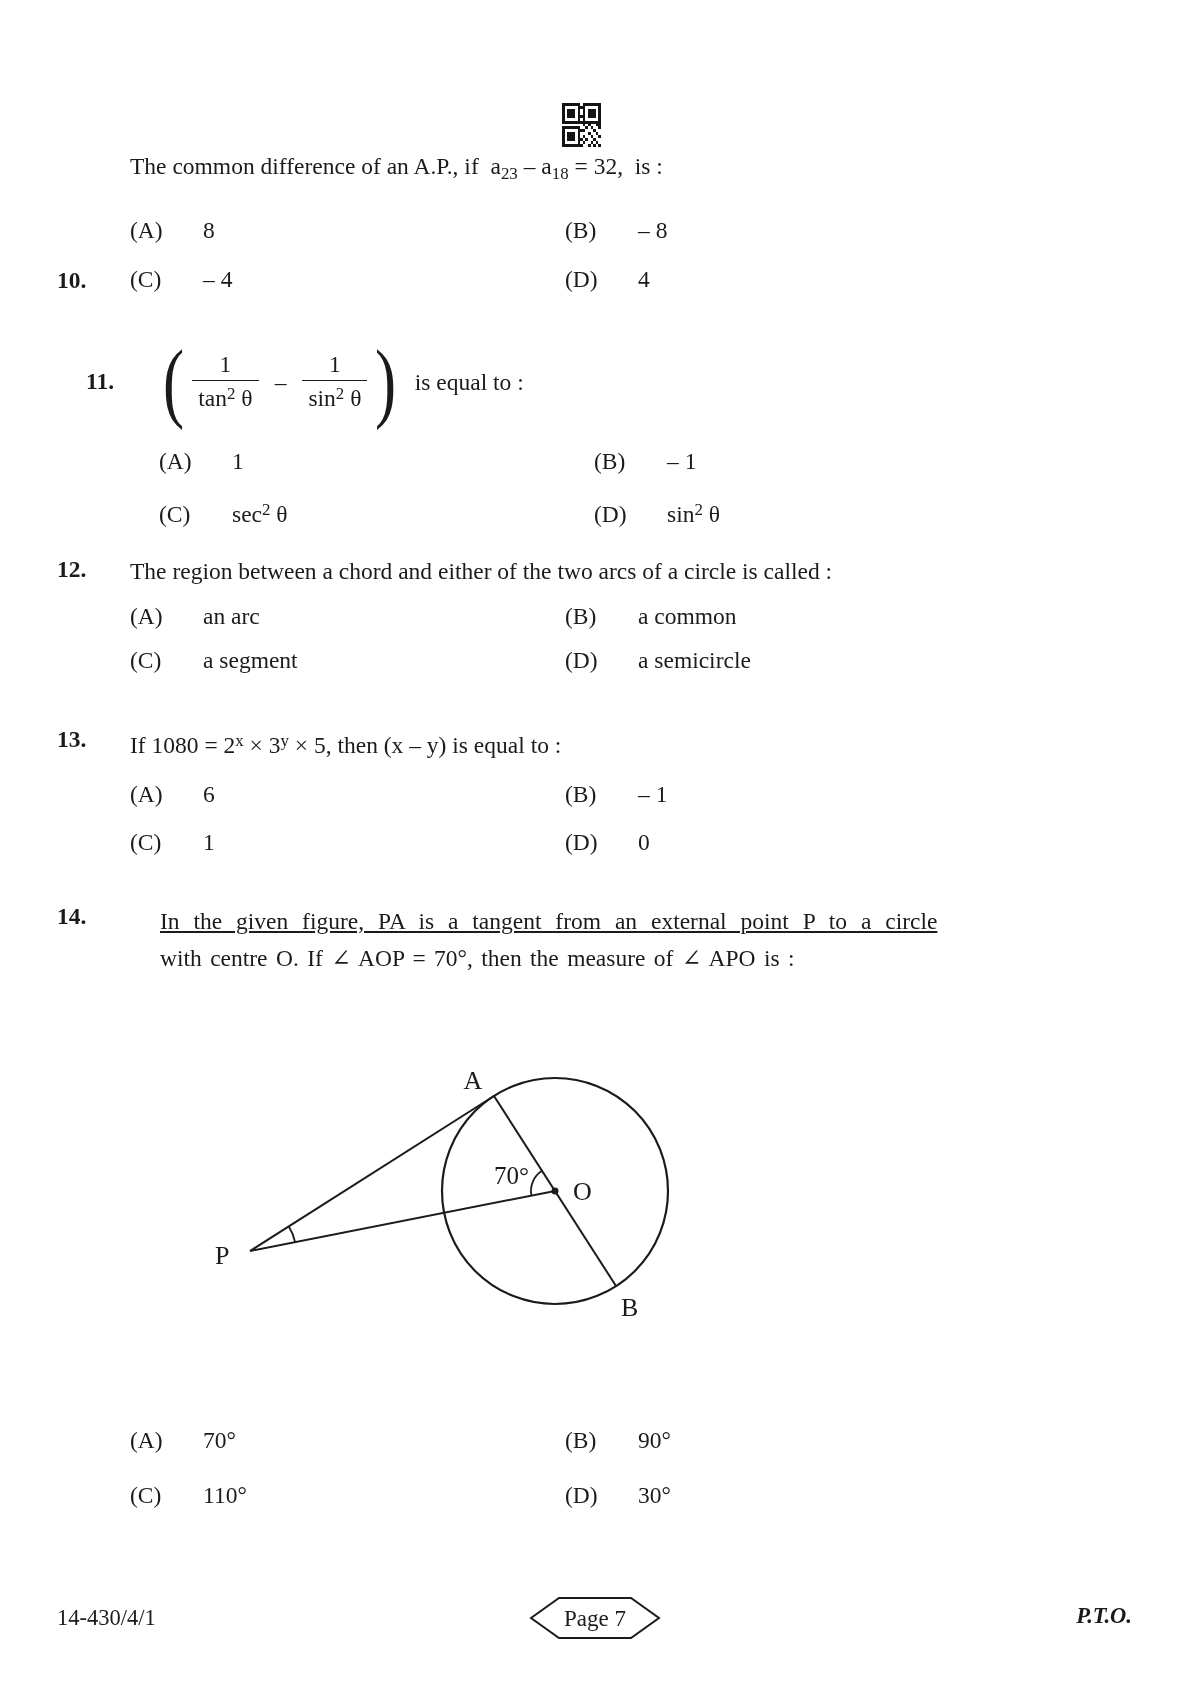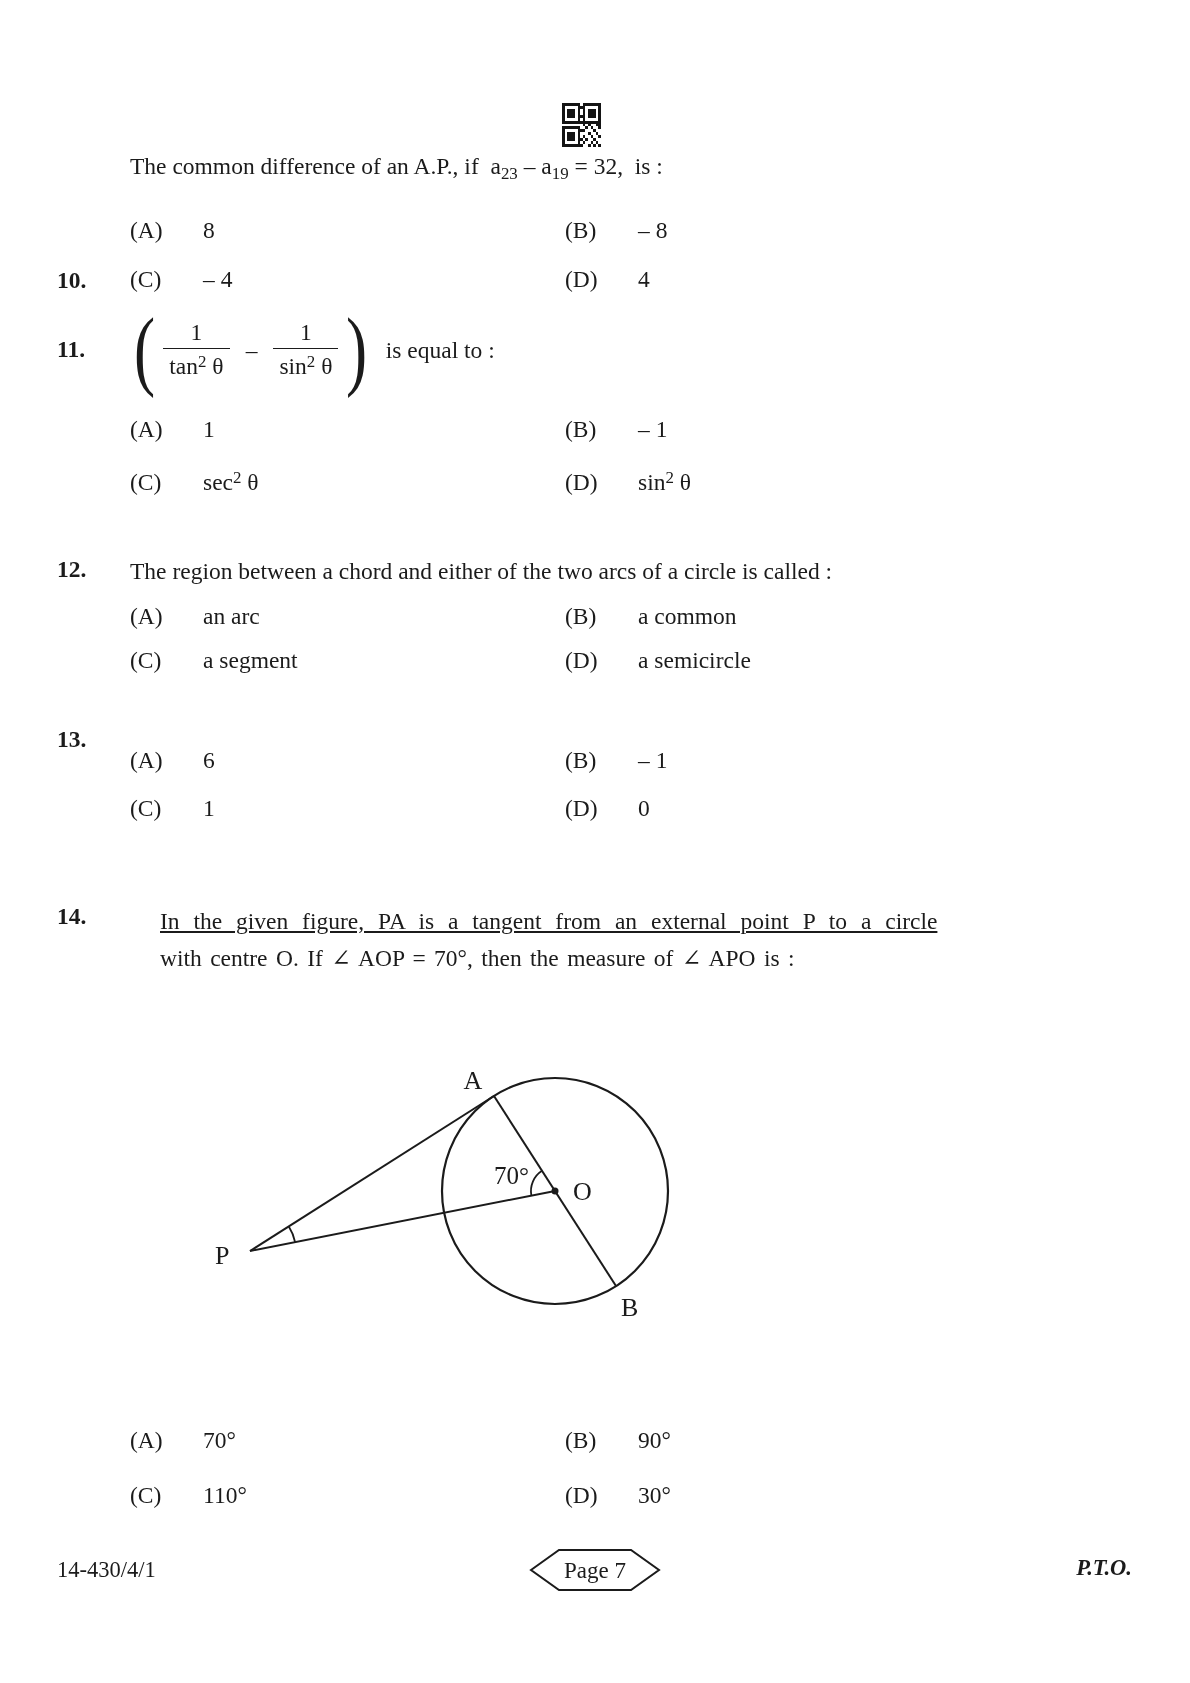--- a/index.html
+++ b/index.html
@@ -34,23 +34,23 @@
   .fig{position:absolute;left:128px;top:91px;}
   .q14opts{position:absolute;left:73px;top:522px;right:0;}
   .q14opts .optrow + .optrow{margin-top:25px;}
   
   .opts-q10{margin-top:26px;} .opts-q10 .optrow + .optrow{margin-top:19px;}
   .opts-q11{margin-top:14px;} .opts-q11 .optrow + .optrow{margin-top:19px;}
   .opts-q12{margin-top:15px;} .opts-q12 .optrow + .optrow{margin-top:14px;}
   .opts-q13{margin-top:19px;} .opts-q13 .optrow + .optrow{margin-top:18px;}
   
   .qr{position:absolute;left:562px;top:103px;}
-  .pos-q10{top:151px;align-items:flex-end;} .pos-q11{top:300px;} .pos-q12{top:556px;}
+  .pos-q10{top:151px;align-items:flex-end;} .pos-q11{top:332px;margin-left:29px;} .pos-q12{top:556px;}
   .pos-q13{top:726px;} .pos-q14{top:903px;height:615px;gap:30px;}
-  .footer{position:absolute;left:57px;right:58px;top:1547px;height:50px;font-size:22.5px;}
+  .footer{position:absolute;left:57px;right:58px;top:1595px;height:50px;font-size:22.5px;}
   .footer-left{position:absolute;left:0;top:10px;}
   .footer-right{position:absolute;right:0;top:8px;font-style:italic;font-weight:700;}
   .hexwrap{position:absolute;left:50%;top:0;transform:translateX(-50%);}
   svg text{font-family:"Liberation Serif","DejaVu Serif",serif;fill:#1b1b1b;}
 </style>
 </head>
 <body>
 
 <div class="page">
 
@@ -98,21 +98,21 @@
           <rect x="10" y="14" width="1" height="1"></rect>
           <rect x="12" y="14" width="1" height="1"></rect>
         <rect x="14" y="14" width="1" height="1"></rect>
       </g>
     </svg>
   </div>
 
   <section class="q pos-q10">
     <div class="qnum">10.</div>
     <div class="qbody">
-      <div class="qtext"><span>The common difference of an A.P., if  a</span><span class="sub">23</span><span> – a</span><span class="sub">19</span><span> = 32,  is :</span></div>
+      <div class="qtext"><span>The common difference of an A.P., if  a</span><span class="sub">23</span><span> – a</span><span class="sub">18</span><span> = 32,  is :</span></div>
       <div class="opts-q10">
         <div class="optrow">
           <div class="opt opt-left"><span class="letter">(A)</span><span class="val">8</span></div>
           <div class="opt"><span class="letter">(B)</span><span class="val">– 8</span></div>
         </div>
         <div class="optrow">
           <div class="opt opt-left"><span class="letter">(C)</span><span class="val">– 4</span></div>
           <div class="opt"><span class="letter">(D)</span><span class="val">4</span></div>
         </div>
       </div>
@@ -164,20 +164,21 @@
           <div class="opt opt-left"><span class="letter">(C)</span><span class="val">a segment</span></div>
           <div class="opt"><span class="letter">(D)</span><span class="val">a semicircle</span></div>
         </div>
       </div>
     </div>
   </section>
 
   <section class="q pos-q13">
     <div class="qnum">13.</div>
     <div class="qbody">
+      <div class="qtext"><span>If 1080 = 2</span><span class="sup">x</span><span> × 3</span><span class="sup">y</span><span> × 5, then (x – y) is equal to :</span></div>
       <div class="opts-q13">
         <div class="optrow">
           <div class="opt opt-left"><span class="letter">(A)</span><span class="val">6</span></div>
           <div class="opt"><span class="letter">(B)</span><span class="val">– 1</span></div>
         </div>
         <div class="optrow">
           <div class="opt opt-left"><span class="letter">(C)</span><span class="val">1</span></div>
           <div class="opt"><span class="letter">(D)</span><span class="val">0</span></div>
         </div>
       </div>

